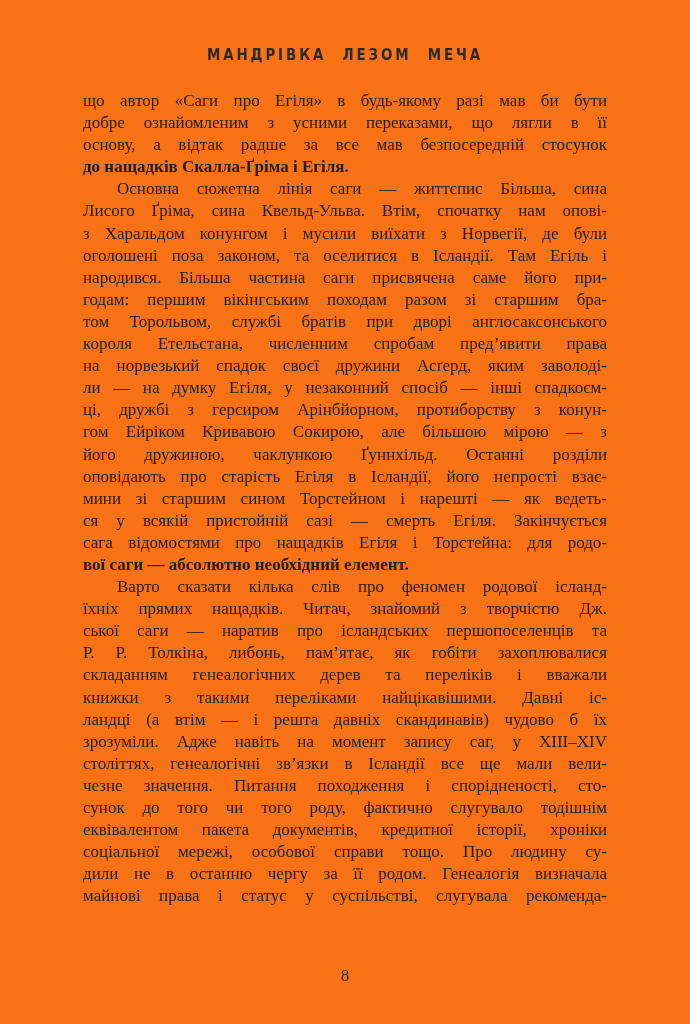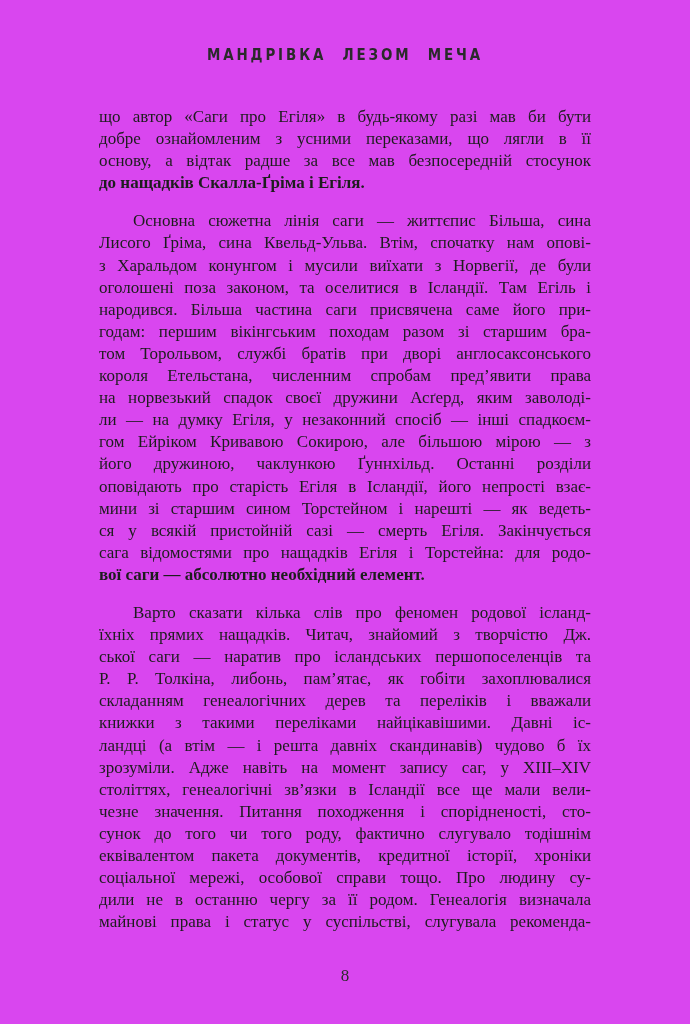--- a/index.html
+++ b/index.html
@@ -1,21 +1,21 @@
 <!DOCTYPE html>
 <html><head>
 <meta charset="utf-8">
 <style>
   * { margin: 0; padding: 0; box-sizing: border-box; }
   html, body { background: #ffffff; }
   .page {
     position: relative;
     width: 690px;
     height: 1024px;
-    background: #d946ef;
+    background: #f97316;
     font-family: "Liberation Serif", serif;
     color: #1d1d1d;
     overflow: hidden;
   }
   .running-head {
     position: absolute;
     top: 46px;
     left: 0;
     width: 100%;
     text-align: center;
@@ -28,21 +28,21 @@
     transform: scale(0.96, 1.18);
   }
   .text-block {
     position: absolute;
     left: 83px;
     top: 90px;
     width: 524px;
     font-size: 17px;
     line-height: 22.1px;
   }
-  .paragraph { margin: 16px; }
+  .paragraph { margin: 0; }
   .line {
     text-align: justify;
     text-align-last: justify;
     min-height: 22.1px;
   }
   .line.end { text-align-last: left; font-weight: bold; }
   .line.indent { text-indent: 34px; }
   .page-number {
     position: absolute;
     top: 966px;
@@ -70,20 +70,21 @@
         <div class="line indent">Основна сюжетна лінія саги — життєпис Більша, сина</div>
         <div class="line">Лисого Ґріма, сина Квельд-Ульва. Втім, спочатку нам опові-</div>
         <div class="line">з Харальдом конунгом і мусили виїхати з Норвегії, де були</div>
         <div class="line">оголошені поза законом, та оселитися в Ісландії. Там Егіль і</div>
         <div class="line">народився. Більша частина саги присвячена саме його при-</div>
         <div class="line">годам: першим вікінгським походам разом зі старшим бра-</div>
         <div class="line">том Торольвом, службі братів при дворі англосаксонського</div>
         <div class="line">короля Етельстана, численним спробам пред’явити права</div>
         <div class="line">на норвезький спадок своєї дружини Асґерд, яким заволоді-</div>
         <div class="line">ли — на думку Егіля, у незаконний спосіб — інші спадкоєм-</div>
+        <div class="line">ці, дружбі з герсиром Арінбйорном, протиборству з конун-</div>
         <div class="line">гом Ейріком Кривавою Сокирою, але більшою мірою — з</div>
         <div class="line">його дружиною, чаклункою Ґуннхільд. Останні розділи</div>
         <div class="line">оповідають про старість Егіля в Ісландії, його непрості взає-</div>
         <div class="line">мини зі старшим сином Торстейном і нарешті — як ведеть-</div>
         <div class="line">ся у всякій пристойній сазі — смерть Егіля. Закінчується</div>
         <div class="line">сага відомостями про нащадків Егіля і Торстейна: для родо-</div>
         <div class="line end">вої саги — абсолютно необхідний елемент.</div>
       </div>
       <div class="paragraph">
         <div class="line indent">Варто сказати кілька слів про феномен родової ісланд-</div>

